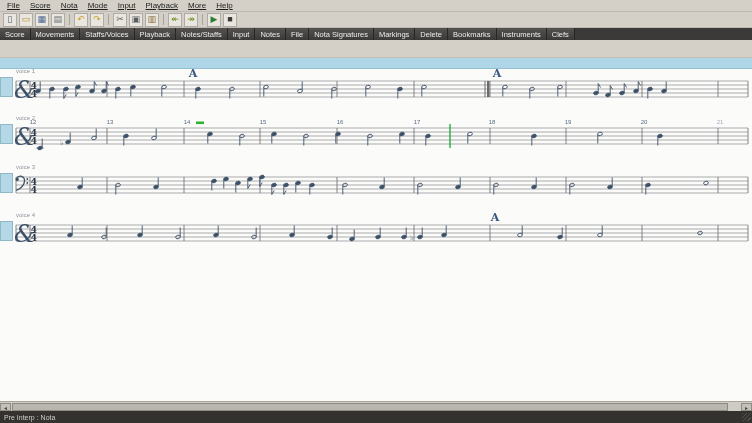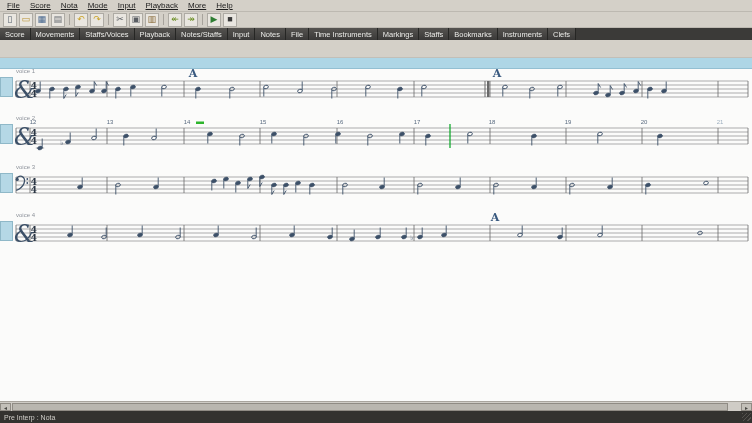--- a/index.html
+++ b/index.html
@@ -113,23 +113,23 @@
     </div>
   <div class="action-row">
       <div class="action-item">Score</div>
       <div class="action-item">Movements</div>
       <div class="action-item">Staffs/Voices</div>
       <div class="action-item">Playback</div>
       <div class="action-item">Notes/Staffs</div>
       <div class="action-item">Input</div>
       <div class="action-item">Notes</div>
       <div class="action-item">File</div>
-      <div class="action-item">Time Instruments</div>
+      <div class="action-item">Nota Signatures</div>
       <div class="action-item">Markings</div>
-      <div class="action-item">Staffs</div>
+      <div class="action-item">Delete</div>
       <div class="action-item">Bookmarks</div>
       <div class="action-item">Instruments</div>
       <div class="action-item">Clefs</div>
     </div>
 
   <div class="score">
     <div class="band"></div>
   <div class="staff-tab" style="top: 19px;"></div>
       <div class="staff-tab" style="top: 66px;"></div>
       <div class="staff-tab" style="top: 115px;"></div>

